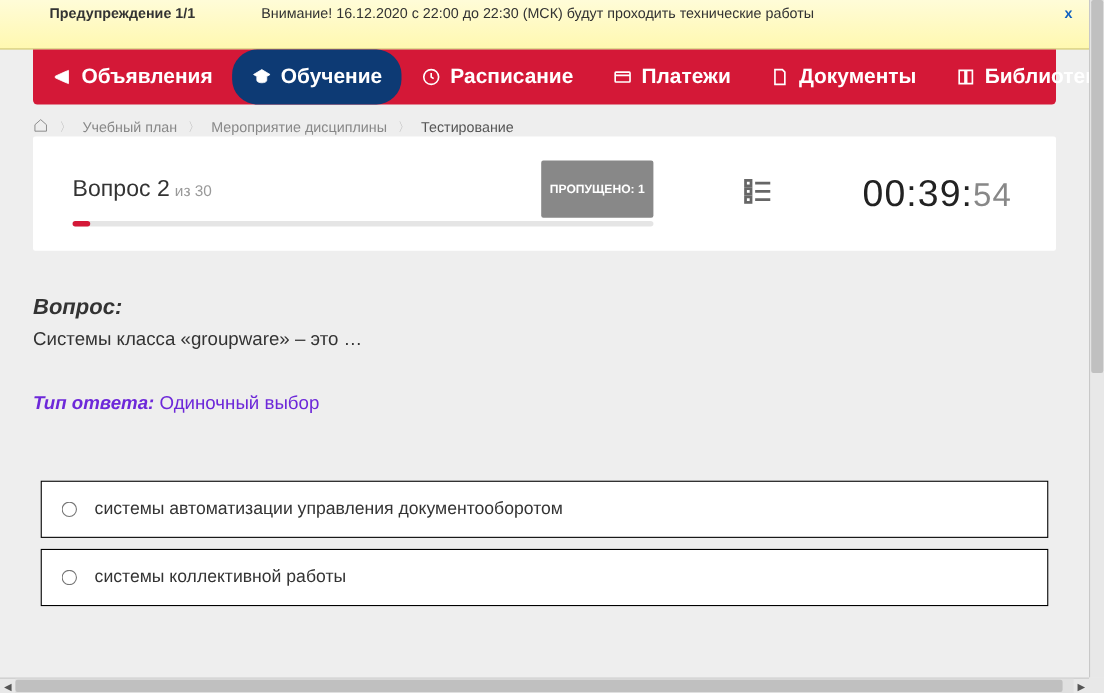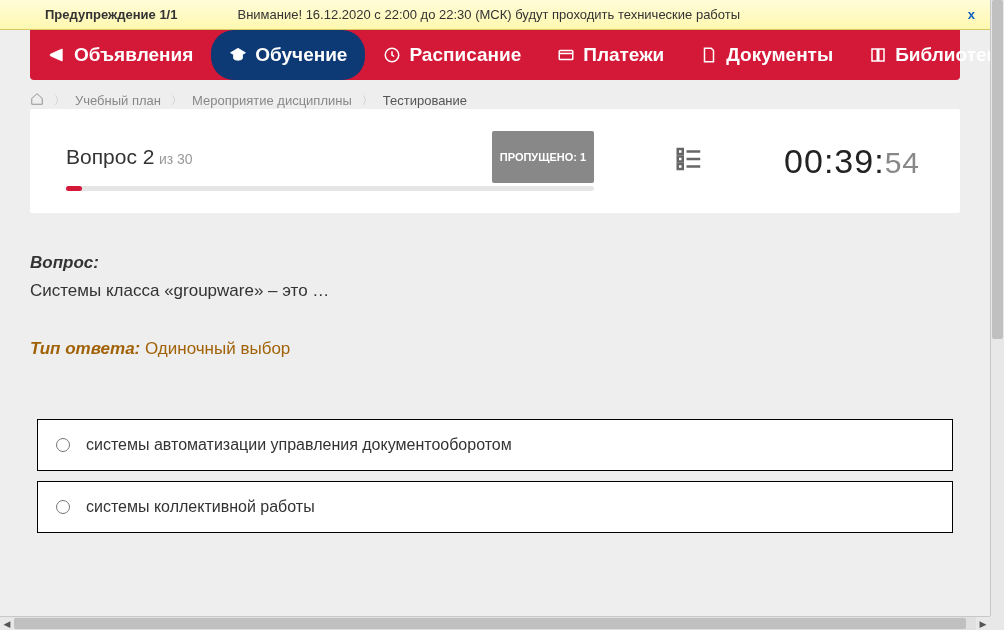--- a/index.html
+++ b/index.html
@@ -11,23 +11,23 @@
       font-family: Arial, Helvetica, sans-serif;
       background: #eeeeee;
       width: 1004px;
       height: 630px;
       overflow: hidden;
       position: relative;
     }
     .warning-bar {
       background: linear-gradient(to bottom, #fffcd8, #fff8b0);
       border-bottom: 1px solid #d4c960;
-      height: 30px;
-      display: flex;
-      align-items: center;
+      height: 45px;
+      display: flex;
+      align-items: flex-start;
       padding: 4px 10px;
       font-size: 13px;
       color: #333;
     }
     .warning-bar .warn-label {
       font-weight: bold;
       margin-left: 35px;
       margin-right: 60px;
     }
     .warning-bar .warn-text {
@@ -169,32 +169,32 @@
       color: #888;
       font-size: 30px;
       margin-top: 16px;
     }
     .content {
       margin: 40px 30px 0 30px;
     }
     .q-section-label {
       font-style: italic;
       font-weight: bold;
-      font-size: 17px;
+      font-size: 20px;
       color: #333;
     }
     .q-text {
       font-size: 17px;
       color: #333;
       margin-top: 8px;
     }
     .ans-type-row {
       margin-top: 38px;
       font-size: 17px;
-      color: #a16207;
+      color: #6d28d9;
     }
     .ans-type-row .lbl {
       font-style: italic;
       font-weight: bold;
     }
     .answers {
       margin: 60px 7px 0 7px;
     }
     .answer-option {
       border: 1px solid #000000;

